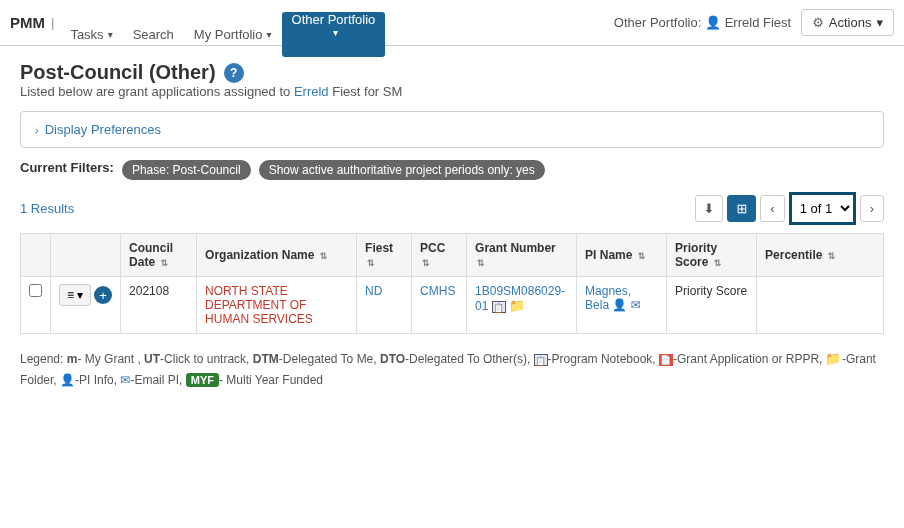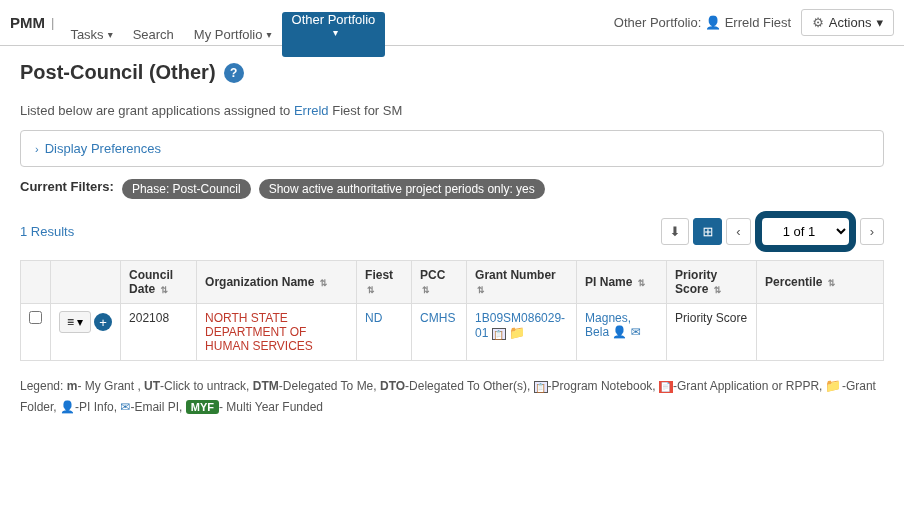--- a/index.html
+++ b/index.html
@@ -66,21 +66,21 @@
     }
     .gear-icon { color: #666; }
 
     
     .main-content { padding: 15px 20px; }
 
     .page-title-row {
       display: flex;
       align-items: center;
       gap: 8px;
-      margin-bottom: 19px;
+      margin-bottom: 0;
     }
     .page-title {
       font-size: 20px;
       font-weight: bold;
       color: #333;
     }
     .help-icon {
       width: 20px;
       height: 20px;
       background: #337ab7;
@@ -179,24 +179,24 @@
     .pagination-btn {
       border: 1px solid #ccc;
       background: #fff;
       border-radius: 3px;
       padding: 5px 9px;
       cursor: pointer;
       font-size: 13px;
       color: #555;
     }
     .pagination-select {
-      border: 7px solid #0c4a6e;
+      border: 3px solid #0c4a6e;
       background: #fff;
-      border-radius: 11px;
-      padding: 5px 17px;
+      border-radius: 0;
+      padding: 5px 4px;
       font-size: 13px;
       cursor: pointer;
     }
 
     
     table {
       width: 100%;
       border-collapse: collapse;
       font-size: 12px;
     }

